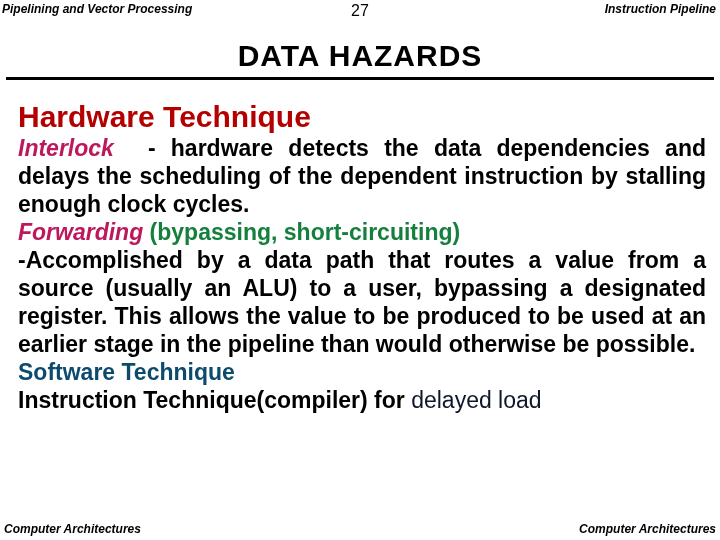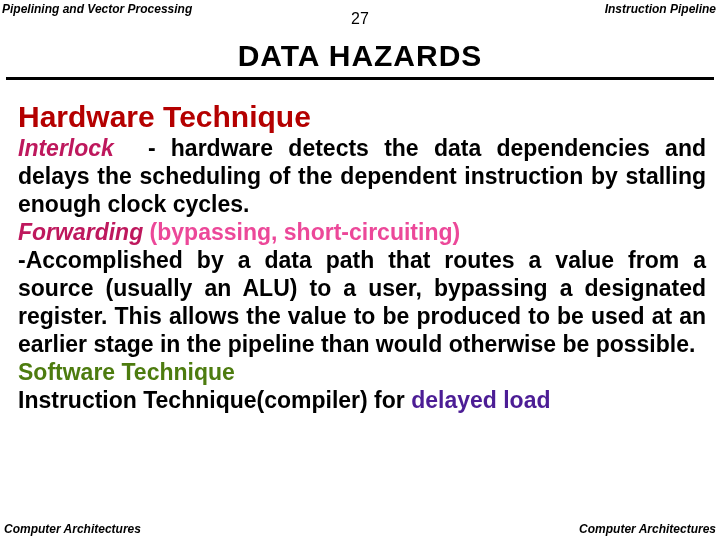--- a/index.html
+++ b/index.html
@@ -13,21 +13,21 @@
   .header-row {
     display: flex;
     justify-content: space-between;
     align-items: flex-start;
     padding: 2px 4px 0 2px;
     font-size: 12px;
     font-weight: bold;
     font-style: italic;
   }
   .header-left { flex: 0 0 auto; }
-  .header-center { flex: 0 0 auto; position: absolute; left: 50%; transform: translateX(-50%); font-style: normal; font-weight: normal; font-size: 16px; top: 10px;}
+  .header-center { flex: 0 0 auto; position: absolute; left: 50%; transform: translateX(-50%); font-style: normal; font-weight: normal; font-size: 16px; top: 2px;}
   .header-right { flex: 0 0 auto; text-align: center; }
   .title {
     text-align: center;
     font-size: 30px;
     font-weight: bold;
     margin-top: 23px;
     letter-spacing: 1px;
   }
   .rule {
     border: none;
@@ -41,23 +41,23 @@
     margin: 20px 0 0 18px;
   }
   .body {
     padding: 0 14px 0 18px;
     font-size: 23px;
     font-weight: bold;
     line-height: 1.22;
     text-align: justify;
   }
   .kw-blue { color: #be185d; font-style: italic; font-weight: bold; }
-  .kw-blue-plain { color: #ec4899; font-style: normal; font-weight: bold; }
-  .kw-red { color: #4d7c0f; font-weight: bold; }
-  .kw-green { color: #4c1d95; font-weight: bold; }
+  .kw-blue-plain { color: #15803d; font-style: normal; font-weight: bold; }
+  .kw-red { color: #0c4a6e; font-weight: bold; }
+  .kw-green { color: #0f172a; font-weight: normal; }
   .footer {
     position: absolute;
     bottom: 4px;
     left: 4px;
     right: 4px;
     display: flex;
     justify-content: space-between;
     font-size: 12px;
     font-weight: bold;
     font-style: italic;

